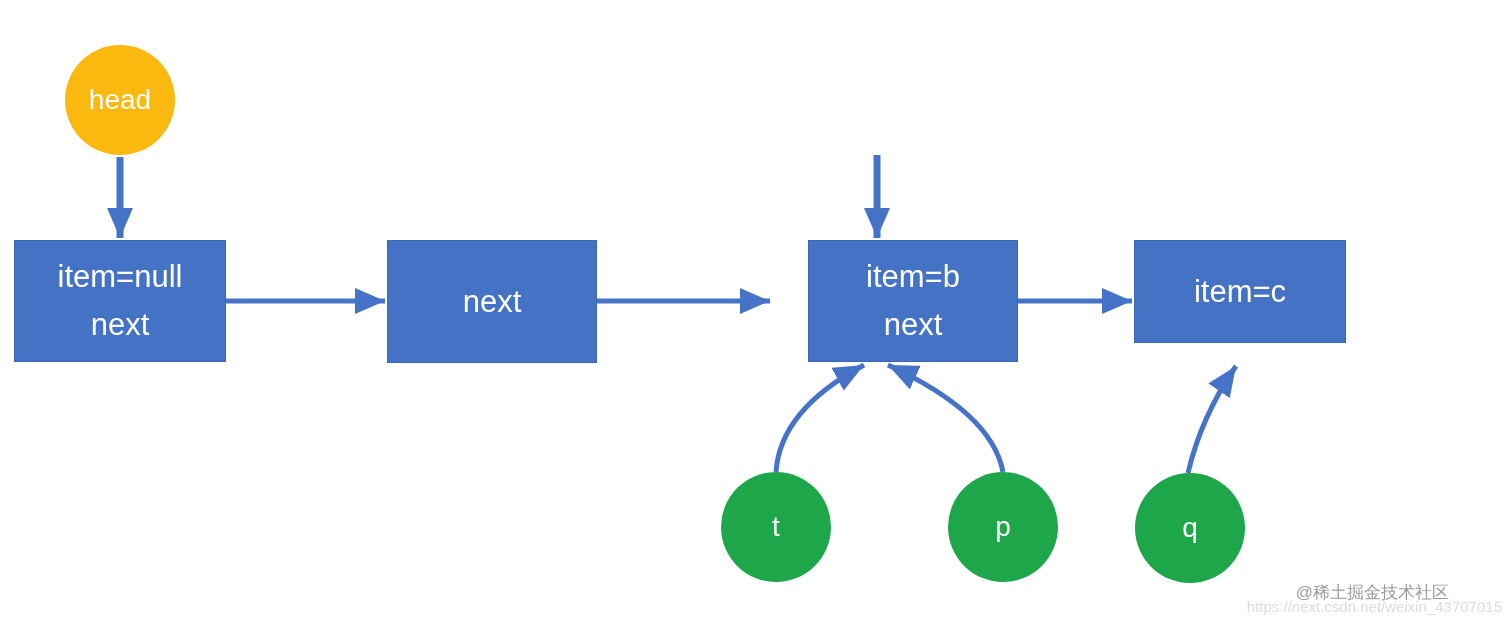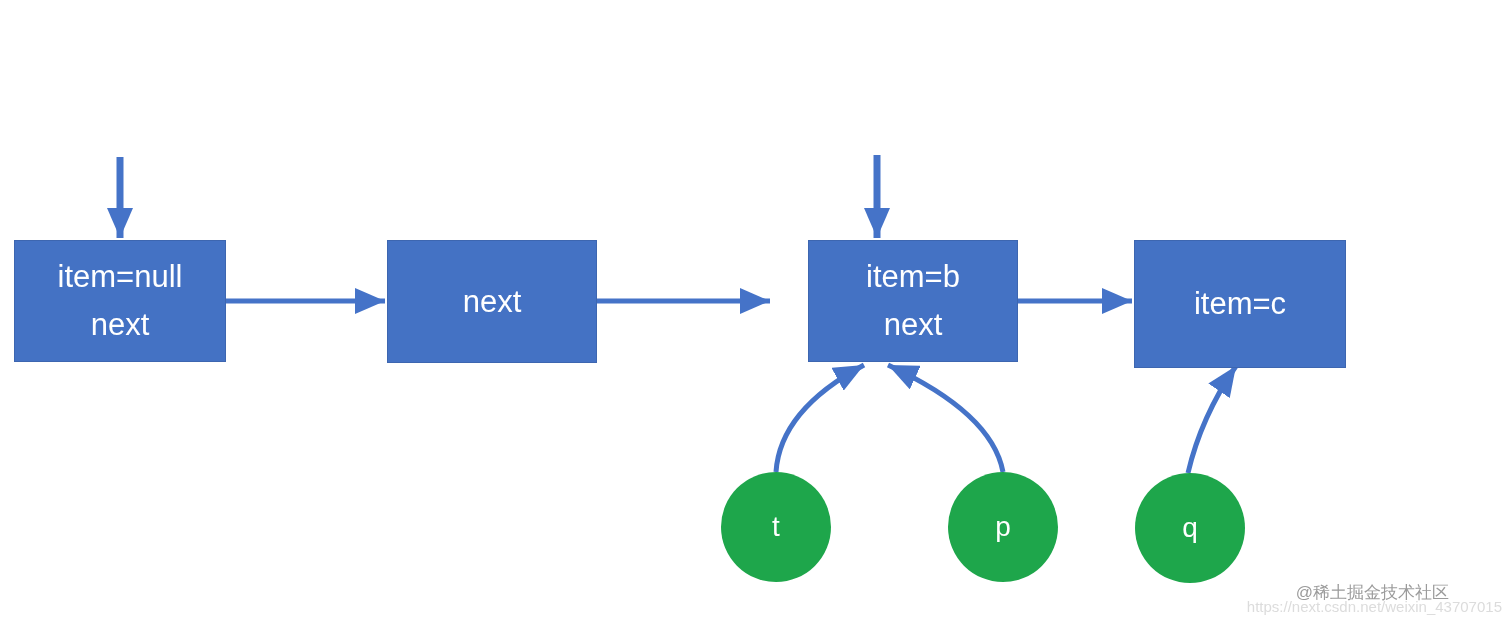--- a/index.html
+++ b/index.html
@@ -93,37 +93,40 @@
 
     <line class="arrow-line" x1="982" y1="301" x2="1132" y2="301" stroke-width="5" marker-end="url(#arrowhead)"></line>
 
     <path class="arrow-line" d="M 776,472 Q 780,410 864,365" stroke-width="5" marker-end="url(#arrowhead)"></path>
 
     <path class="arrow-line" d="M 1003,472 Q 992,413 888,365" stroke-width="5" marker-end="url(#arrowhead)"></path>
 
     <path class="arrow-line" d="M 1188,473 Q 1201,417 1236,366" stroke-width="5" marker-end="url(#arrowhead)"></path>
   </svg>
 
+  <div class="pointer-circle pointer-top" style="left:65px; top:45px;">
+    <span>head</span>
+  </div>
 
 
   <div class="node-box" style="left:14px; top:240px; width:212px; height:122px;">
     <div>item=null</div>
     <div>next</div>
   </div>
 
   <div class="node-box" style="left:387px; top:240px; width:210px; height:123px;">
     <div>next</div>
   </div>
 
   <div class="node-box" style="left:772px; top:240px; width:210px; height:122px;margin-left:36px;">
     <div>item=b</div>
     <div>next</div>
   </div>
 
-  <div class="node-box" style="left:1134px; top:240px; width:212px; height:128px;">
+  <div class="node-box" style="left:1134px; top:240px; width:212px; height:103px;">
     <div>item=c</div>
   </div>
 
   <div class="pointer-circle pointer-bottom" style="left:721px; top:472px;">
     <span>t</span>
   </div>
 
   <div class="pointer-circle pointer-bottom" style="left:948px; top:472px;">
     <span>p</span>
   </div>

